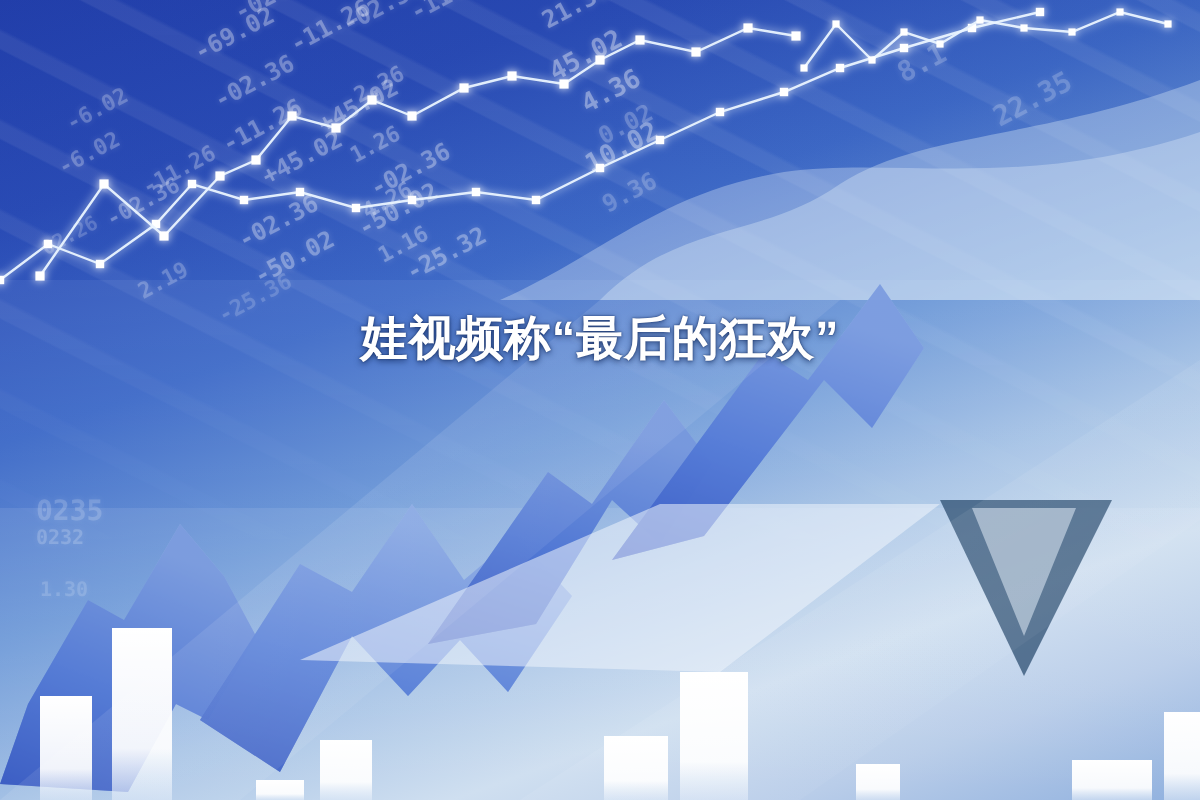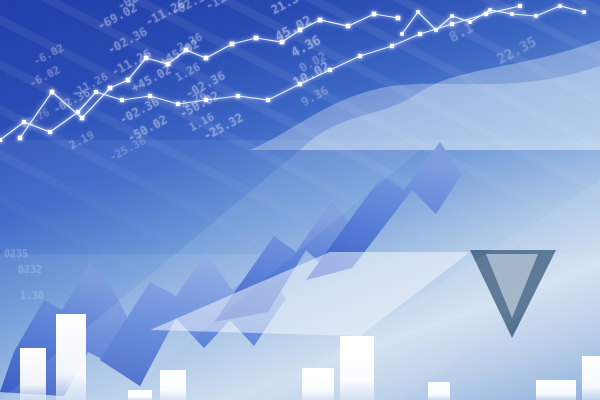--- a/index.html
+++ b/index.html
@@ -112,21 +112,21 @@
       <span class="tick" style="left: 172px; top: 6px; font-size: 12px; opacity: 0.5; transform: rotate(-28deg);">-02.36</span>
       <span class="tick" style="left: 206px; top: 0px; font-size: 12px; opacity: 0.5; transform: rotate(-28deg);">-11.26</span>
       <span class="tick" style="left: 272px; top: 4px; font-size: 12px; opacity: 0.6; transform: rotate(-28deg);">21.36</span>
       <span class="tick" style="left: 276px; top: 30px; font-size: 13px; opacity: 0.62; transform: rotate(-28deg);">45.02</span>
       <span class="tick" style="left: 292px; top: 46px; font-size: 13px; opacity: 0.62; transform: rotate(-28deg);">4.36</span>
       <span class="tick" style="left: 294px; top: 76px; font-size: 13px; opacity: 0.6; transform: rotate(-28deg);">10.02</span>
       <span class="tick" style="left: 450px; top: 30px; font-size: 14px; opacity: 0.38; transform: rotate(-28deg);">8.1</span>
       <span class="tick" style="left: 498px; top: 52px; font-size: 14px; opacity: 0.35; transform: rotate(-28deg);">22.35</span>
       <span class="tick" style="left: 300px; top: 62px; font-size: 12px; opacity: 0.38; transform: rotate(-28deg);">0.02</span>
       <span class="tick" style="left: 302px; top: 96px; font-size: 12px; opacity: 0.36; transform: rotate(-28deg);">9.36</span>
-      <span class="tick" style="left: 4px; top: 248px; font-size: 10px; opacity: 0.3; transform: rotate(0deg);">0235</span>
+      <span class="tick" style="left: 18px; top: 248px; font-size: 14px; opacity: 0.3; transform: rotate(0deg);">0235</span>
       <span class="tick" style="left: 18px; top: 264px; font-size: 10px; opacity: 0.32; transform: rotate(0deg);">0232</span>
       <span class="tick" style="left: 20px; top: 290px; font-size: 10px; opacity: 0.26; transform: rotate(0deg);">1.30</span>
       <span class="tick" style="left: 22px; top: 120px; font-size: 10px; opacity: 0.34; transform: rotate(-28deg);">02.26</span>
       <span class="tick" style="left: 30px; top: 78px; font-size: 11px; opacity: 0.44; transform: rotate(-28deg);">-6.02</span>
       <span class="tick" style="left: 34px; top: 56px; font-size: 11px; opacity: 0.42; transform: rotate(-28deg);">-6.02</span>
       <span class="tick" style="left: 70px; top: 140px; font-size: 11px; opacity: 0.4; transform: rotate(-28deg);">2.19</span>
       <span class="tick" style="left: 110px; top: 152px; font-size: 11px; opacity: 0.3; transform: rotate(-28deg);">-25.36</span>
     </div>
 
   <svg class="layer" id="bg-vector" viewBox="0 0 600 400" preserveAspectRatio="none" xmlns="http://www.w3.org/2000/svg">
@@ -238,15 +238,16 @@
         <rect x="468.2" y="20.2" width="3.6" height="3.6" class="glowdot"></rect>
         <rect x="488.2" y="8.2" width="3.6" height="3.6" class="glowdot"></rect>
         <rect x="510.2" y="12.2" width="3.6" height="3.6" class="glowdot"></rect>
         <rect x="534.2" y="14.2" width="3.6" height="3.6" class="glowdot"></rect>
         <rect x="558.2" y="4.2" width="3.6" height="3.6" class="glowdot"></rect>
         <rect x="582.2" y="10.2" width="3.6" height="3.6" class="glowdot"></rect>
       </g>
   </svg>
 
   <div id="headline">
+    <span class="hl-line" id="hl-line-2">娃视频称“最后的狂欢”</span>
   </div>
 
 </div>
 
 </body></html>

